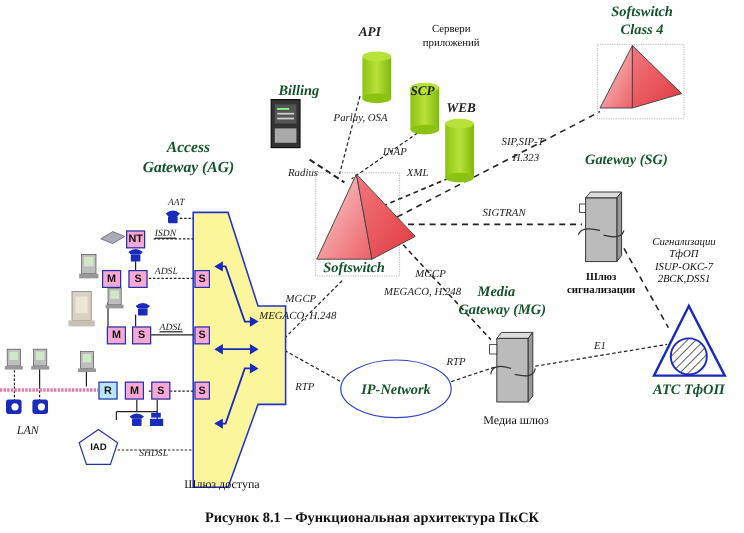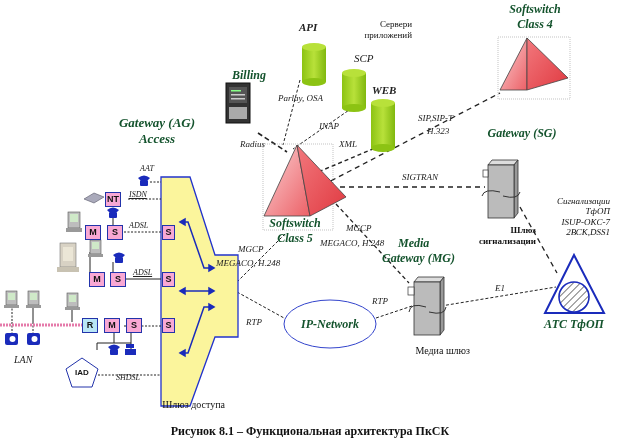--- a/index.html
+++ b/index.html
@@ -1,20 +1,20 @@
 <!DOCTYPE html>
 <html><head>
 <meta charset="utf-8">
 <style>
   html, body { margin: 0; padding: 0; background: #ffffff; }
   body { width: 620px; height: 444px; position: relative; overflow: hidden; font-family: "Liberation Serif", serif; }
   #diagram { position: absolute; left: 0; top: 0; width: 620px; height: 444px; }
   .lbl { position: absolute; font-family: "Liberation Serif", serif; font-style: italic; font-size: 9px; color: #222; white-space: nowrap; line-height: 1; }
   .ttl { position: absolute; font-family: "Liberation Serif", serif; font-style: italic; font-weight: bold; font-size: 13px; color: #14532d; text-align: center; white-space: nowrap; line-height: 1.25; }
-  .ru { position: absolute; font-family: "Liberation Serif", serif; font-size: 10px; color: #111; white-space: nowrap; line-height: 1.2; text-align: right; }
+  .ru { position: absolute; font-family: "Liberation Serif", serif; font-size: 10px; color: #111; white-space: nowrap; line-height: 1.2; text-align: center; }
   .box { position: absolute; width: 14px; height: 13px; border: 1px solid #2233aa; background: #f9a8d4; font-family: "Liberation Sans", sans-serif; font-weight: bold; font-size: 9px; color: #111; text-align: center; line-height: 13px; box-sizing: content-box; }
   .box.r { background: #b9e6f6; }
   .caption { position: absolute; left: 0; width: 620px; top: 424px; text-align: center; font-family: "Liberation Serif", serif; font-weight: bold; font-size: 12px; color: #111; }
 </style>
 </head>
 <body>
 
 <svg id="diagram" viewBox="0 0 620 444">
   <defs>
     <pattern id="hatch" patternUnits="userSpaceOnUse" width="5" height="5" patternTransform="rotate(45)">
@@ -222,22 +222,22 @@
 
   <ellipse cx="330" cy="324" rx="46" ry="24" fill="#fff" stroke="#3344cc" stroke-width="1"></ellipse>
 
   <g>
     <polygon points="574,255 545,313 604,313" fill="#fff" stroke="#1a2bbb" stroke-width="2"></polygon>
     <circle cx="574" cy="297" r="15" fill="url(#hatch)" stroke="#1a2bbb" stroke-width="1.6"></circle>
   </g>
 </svg>
 
 <div class="ttl" style="left:112px;top:115px;width:90px;">
+  <div>Access</div>
   <div>Gateway (AG)</div>
-  <div>Access</div>
 </div>
 <div class="lbl" style="left:140px;top:165px;font-size:8px;">ААТ</div>
 <div class="lbl" style="left:129px;top:191px;font-size:8px;text-decoration:underline;">ISDN</div>
 <div class="lbl" style="left:129px;top:222px;font-size:8px;">ADSL</div>
 <div class="lbl" style="left:133px;top:269px;font-size:8px;text-decoration:underline;">ADSL</div>
 <div class="lbl" style="left:116px;top:374px;font-size:8px;">SHDSL</div>
 <div class="lbl" style="left:14px;top:355px;font-size:10px;">LAN</div>
 
 <div class="box" style="left:105px;top:192px;">NT</div>
 <div class="box" style="left:85px;top:225px;">M</div>
@@ -259,28 +259,27 @@
 
 <div class="ttl" style="left:232px;top:68px;font-size:12px;">Billing</div>
 <div class="lbl" style="left:240px;top:140px;">Radius</div>
 <div class="lbl" style="left:278px;top:94px;">Parlay, OSA</div>
 
 <div class="lbl" style="left:299px;top:22px;font-size:11px;font-weight:bold;">API</div>
 <div class="ru" style="left:340px;top:19px;width:72px;font-size:9px;">
   <div>Сервери</div>
   <div>приложений</div>
 </div>
-<div class="lbl" style="left:342px;top:53px;font-size:11px;font-weight:normal;margin-left:12px;">SCP</div>
+<div class="lbl" style="left:342px;top:71px;font-size:11px;font-weight:bold;">SCP</div>
 <div class="lbl" style="left:372px;top:85px;font-size:11px;font-weight:bold;">WEB</div>
 <div class="lbl" style="left:319px;top:122px;">INAP</div>
 <div class="lbl" style="left:339px;top:140px;">XML</div>
 
 <div class="ttl" style="left:250px;top:216px;width:90px;font-size:12px;">
   <div>Softswitch</div>
-  <div>Class 5</div>
 </div>
 <div class="lbl" style="left:346px;top:224px;">MGCP</div>
 <div class="lbl" style="left:320px;top:239px;">MEGACO, H.248</div>
 <div class="lbl" style="left:402px;top:173px;">SIGTRAN</div>
 
 <div class="ttl" style="left:490px;top:2px;width:90px;font-size:12px;">
   <div>Softswitch</div>
   <div>Class 4</div>
 </div>
 <div class="lbl" style="left:418px;top:114px;">SIP,SIP-T</div>

